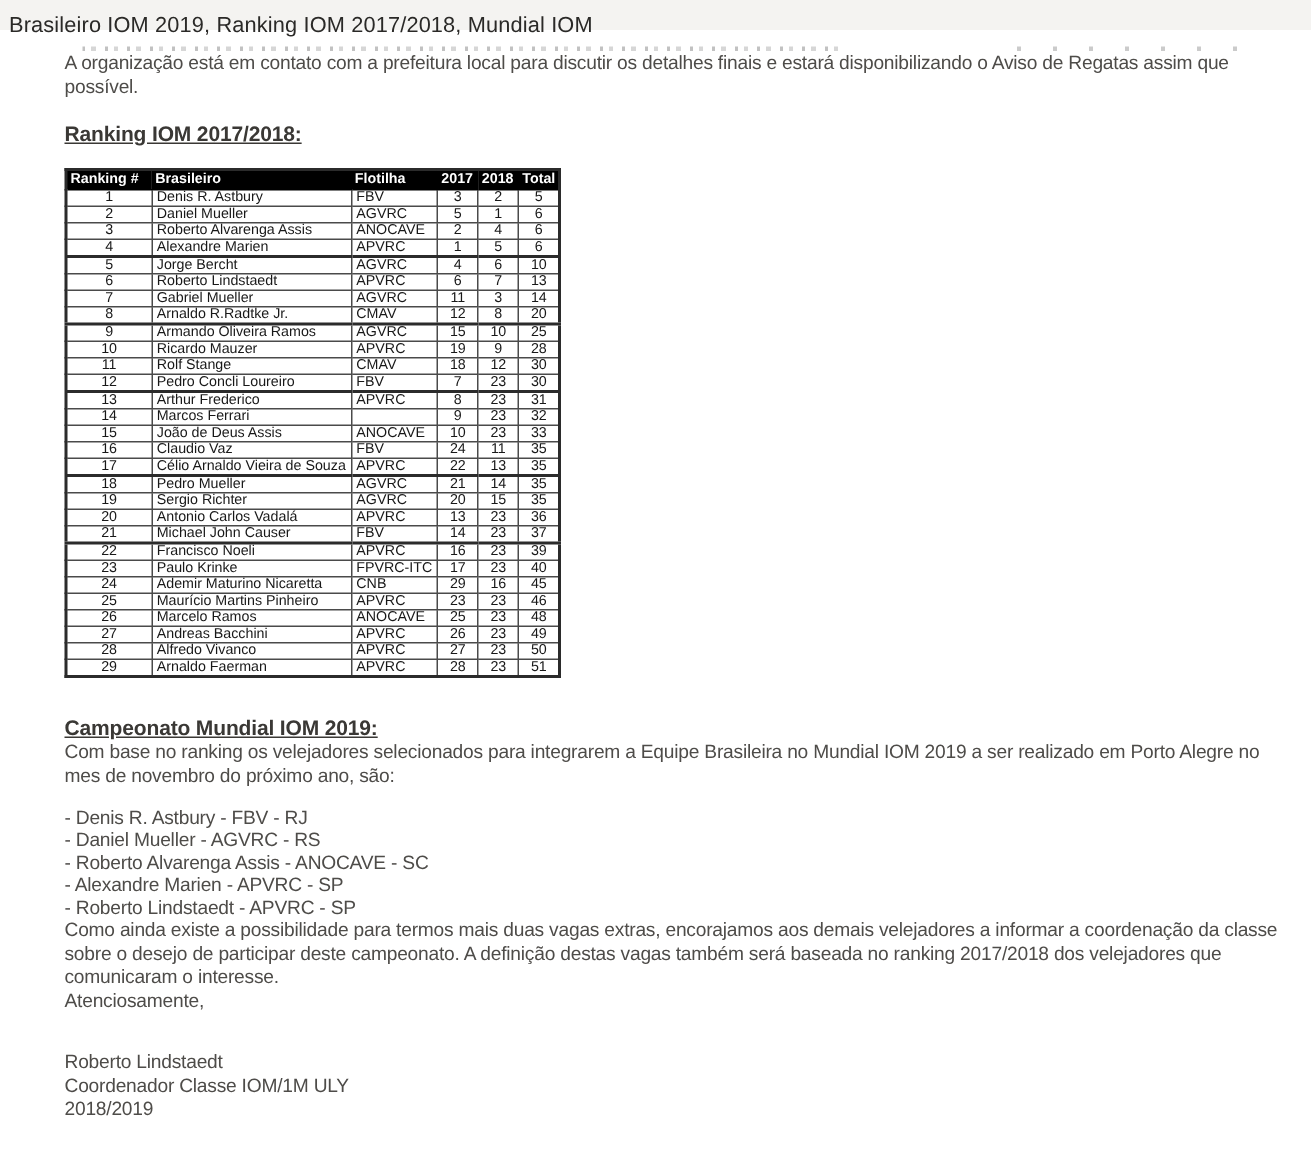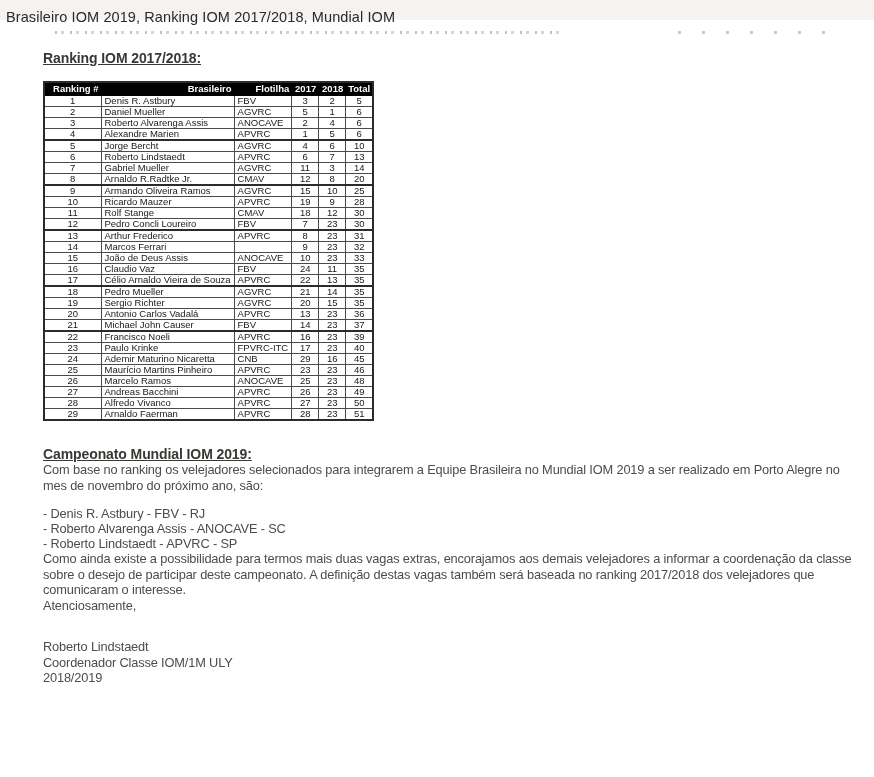--- a/index.html
+++ b/index.html
@@ -37,21 +37,21 @@
     text-decoration:underline; color:#3a3835; letter-spacing:-0.1px;
   }
   h3.h2m { margin-top:26px; }
   table.ranking {
     border-collapse:collapse; margin-top:14px;
     font-size:9.5px; line-height:10px; color:#181818; letter-spacing:0;
     border:2px solid #2b2b2b;
   }
   table.ranking th {
     background:#000000; color:#ffffff; font-weight:700;
-    height:12px; padding:0 2px; border:1px solid #000; text-align:right;
+    height:12px; padding:0 2px; border:1px solid #000; text-align:left;
   }
   table.ranking td {
     border:1px solid #4a4a4a; height:10px; padding:0 3px; background:#fff;
     white-space:nowrap;
   }
   table.ranking td.c { text-align:center; }
   table.ranking col.rank  { width:57px; }
   table.ranking col.name  { width:124px; }
   table.ranking col.fleet { width:50px; }
   table.ranking col.yr    { width:27px; }
@@ -70,20 +70,21 @@
 <div class="titlebar">
   <span class="subject">Brasileiro IOM 2019, Ranking IOM 2017/2018, Mundial IOM</span>
 </div>
 
 <div class="remnant">
   <span class="seg seg1"></span><span class="seg seg2"></span>
 </div>
 
 <div class="content">
 
+  <p class="p1">A organização está em contato com a prefeitura local para discutir os detalhes finais e estará disponibilizando o Aviso de Regatas assim que possível.</p>
 
   <h3 class="heading">Ranking IOM 2017/2018:</h3>
 
   <table class="ranking">
     <colgroup>
       <col class="rank">
         <col class="name">
         <col class="fleet">
         <col class="yr">
         <col class="yr">
@@ -334,21 +335,23 @@
         </tr>
       </tbody>
   </table>
 
   <h3 class="heading h2m">Campeonato Mundial IOM 2019:</h3>
 
   <p class="p2">Com base no ranking os velejadores selecionados para integrarem a Equipe Brasileira no Mundial IOM 2019 a ser realizado em Porto Alegre no mes de novembro do próximo ano, são:</p>
 
   <div class="sailors" id="sailors-list">
       <div>- Denis R. Astbury - FBV - RJ</div>
+      <div>- Daniel Mueller - AGVRC - RS</div>
       <div>- Roberto Alvarenga Assis - ANOCAVE - SC</div>
+      <div>- Alexandre Marien - APVRC - SP</div>
       <div>- Roberto Lindstaedt - APVRC - SP</div>
     </div>
 
   <p class="p3">Como ainda existe a possibilidade para termos mais duas vagas extras, encorajamos aos demais velejadores a informar a coordenação da classe sobre o desejo de participar deste campeonato. A definição destas vagas também será baseada no ranking 2017/2018 dos velejadores que comunicaram o interesse.</p>
 
   <p class="salutation">Atenciosamente,</p>
 
   <div class="sig">
     <div>Roberto Lindstaedt</div>
     <div>Coordenador Classe IOM/1M ULY</div>

